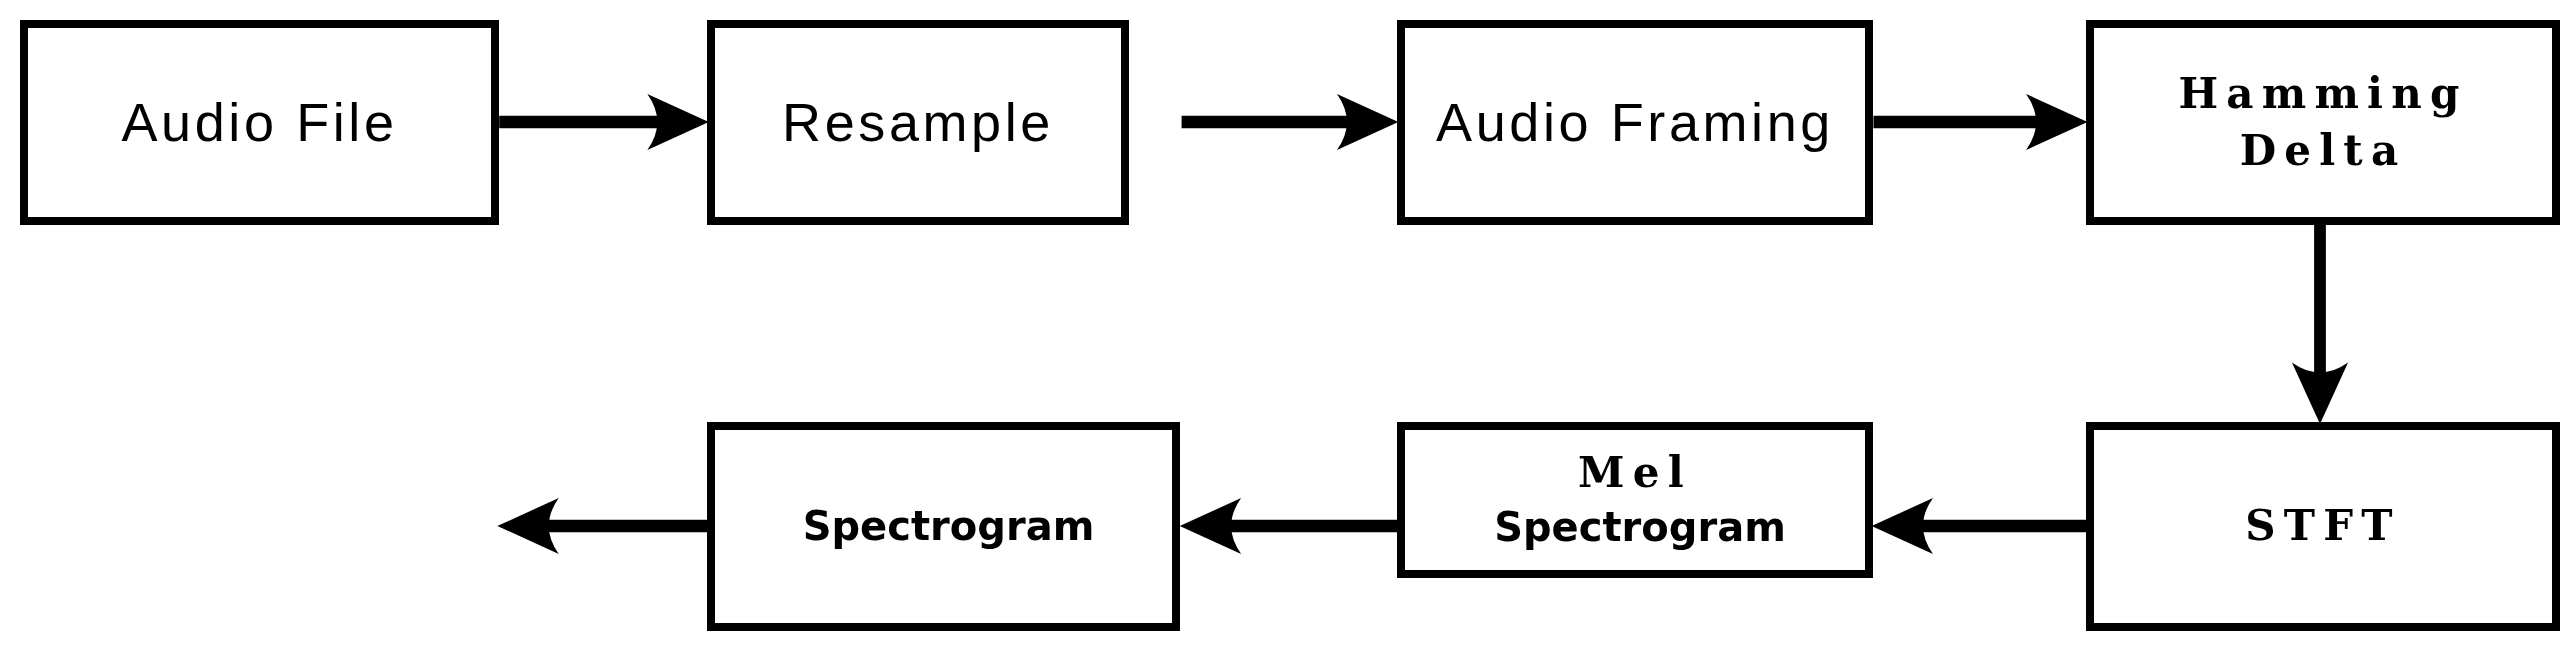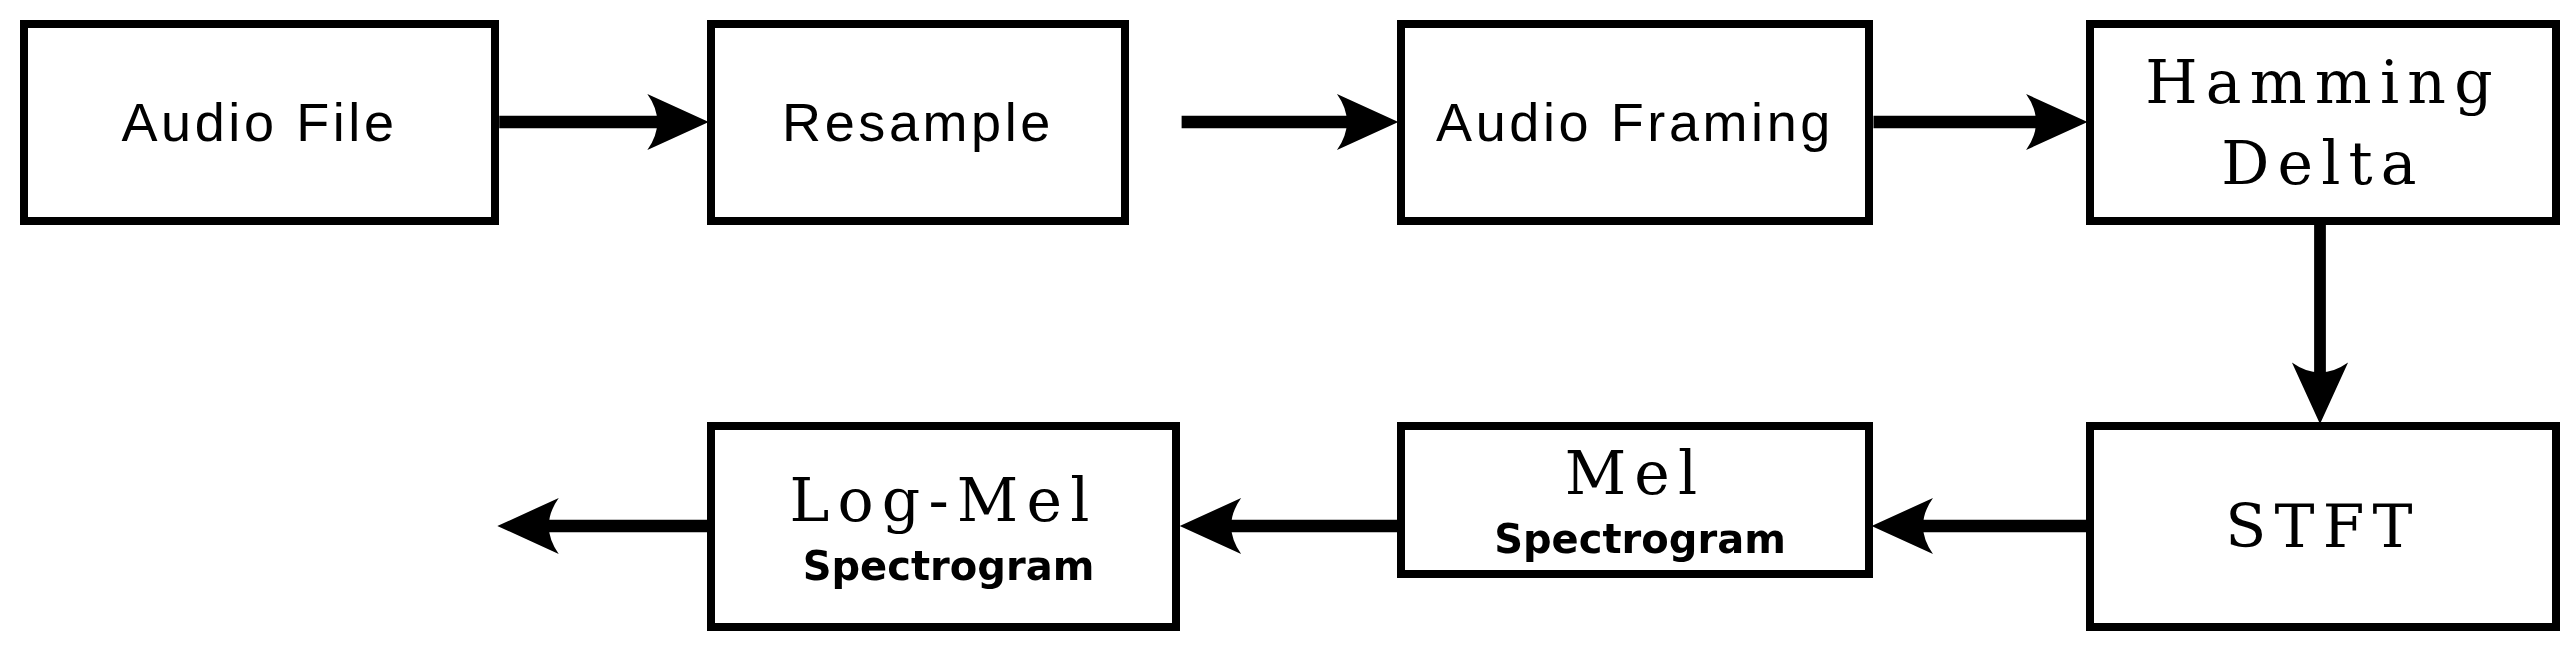--- a/index.html
+++ b/index.html
@@ -34,23 +34,23 @@
   }
   
   .mono {
     font-family: Liberation Sans, sans-serif;
     font-size: 54px;
     letter-spacing: 3.6px;
     font-weight: 400;
   }
   .mono-wide {
     font-family: "DejaVu Serif", "Liberation Serif", serif;
-    font-size: 60px;
+    font-size: 42px;
     letter-spacing: 8.2px;
-    font-weight: 400;
+    font-weight: 700;
   }
   
   .sans-bold {
     font-family: "DejaVu Sans", "Liberation Sans", sans-serif;
     font-size: 40px;
     letter-spacing: 0px;
     font-weight: 700;
     margin-left: 10px;
   }
   .edge {
@@ -127,21 +127,20 @@
     <span class="node-line mono">Audio Framing</span>
   </div>
 
   <div class="node" style="left:2086px; top:20px; width:474px; height:205px;">
     <span class="node-line mono-wide">Hamming</span>
     <span class="node-line mono-wide">Delta</span>
   </div>
 
 
   <div class="node" style="left:707px; top:422px; width:473px; height:209px;">
-    <span class="node-line mono-wide">Log-Mel</span>
     <span class="node-line sans-bold">Spectrogram</span>
   </div>
 
   <div class="node" style="left:1397px; top:422px; width:476px; height:156px;">
     <span class="node-line mono-wide">Mel</span>
     <span class="node-line sans-bold">Spectrogram</span>
   </div>
 
   <div class="node" style="left:2086px; top:422px; width:474px; height:209px;">
     <span class="node-line mono-wide">STFT</span>

